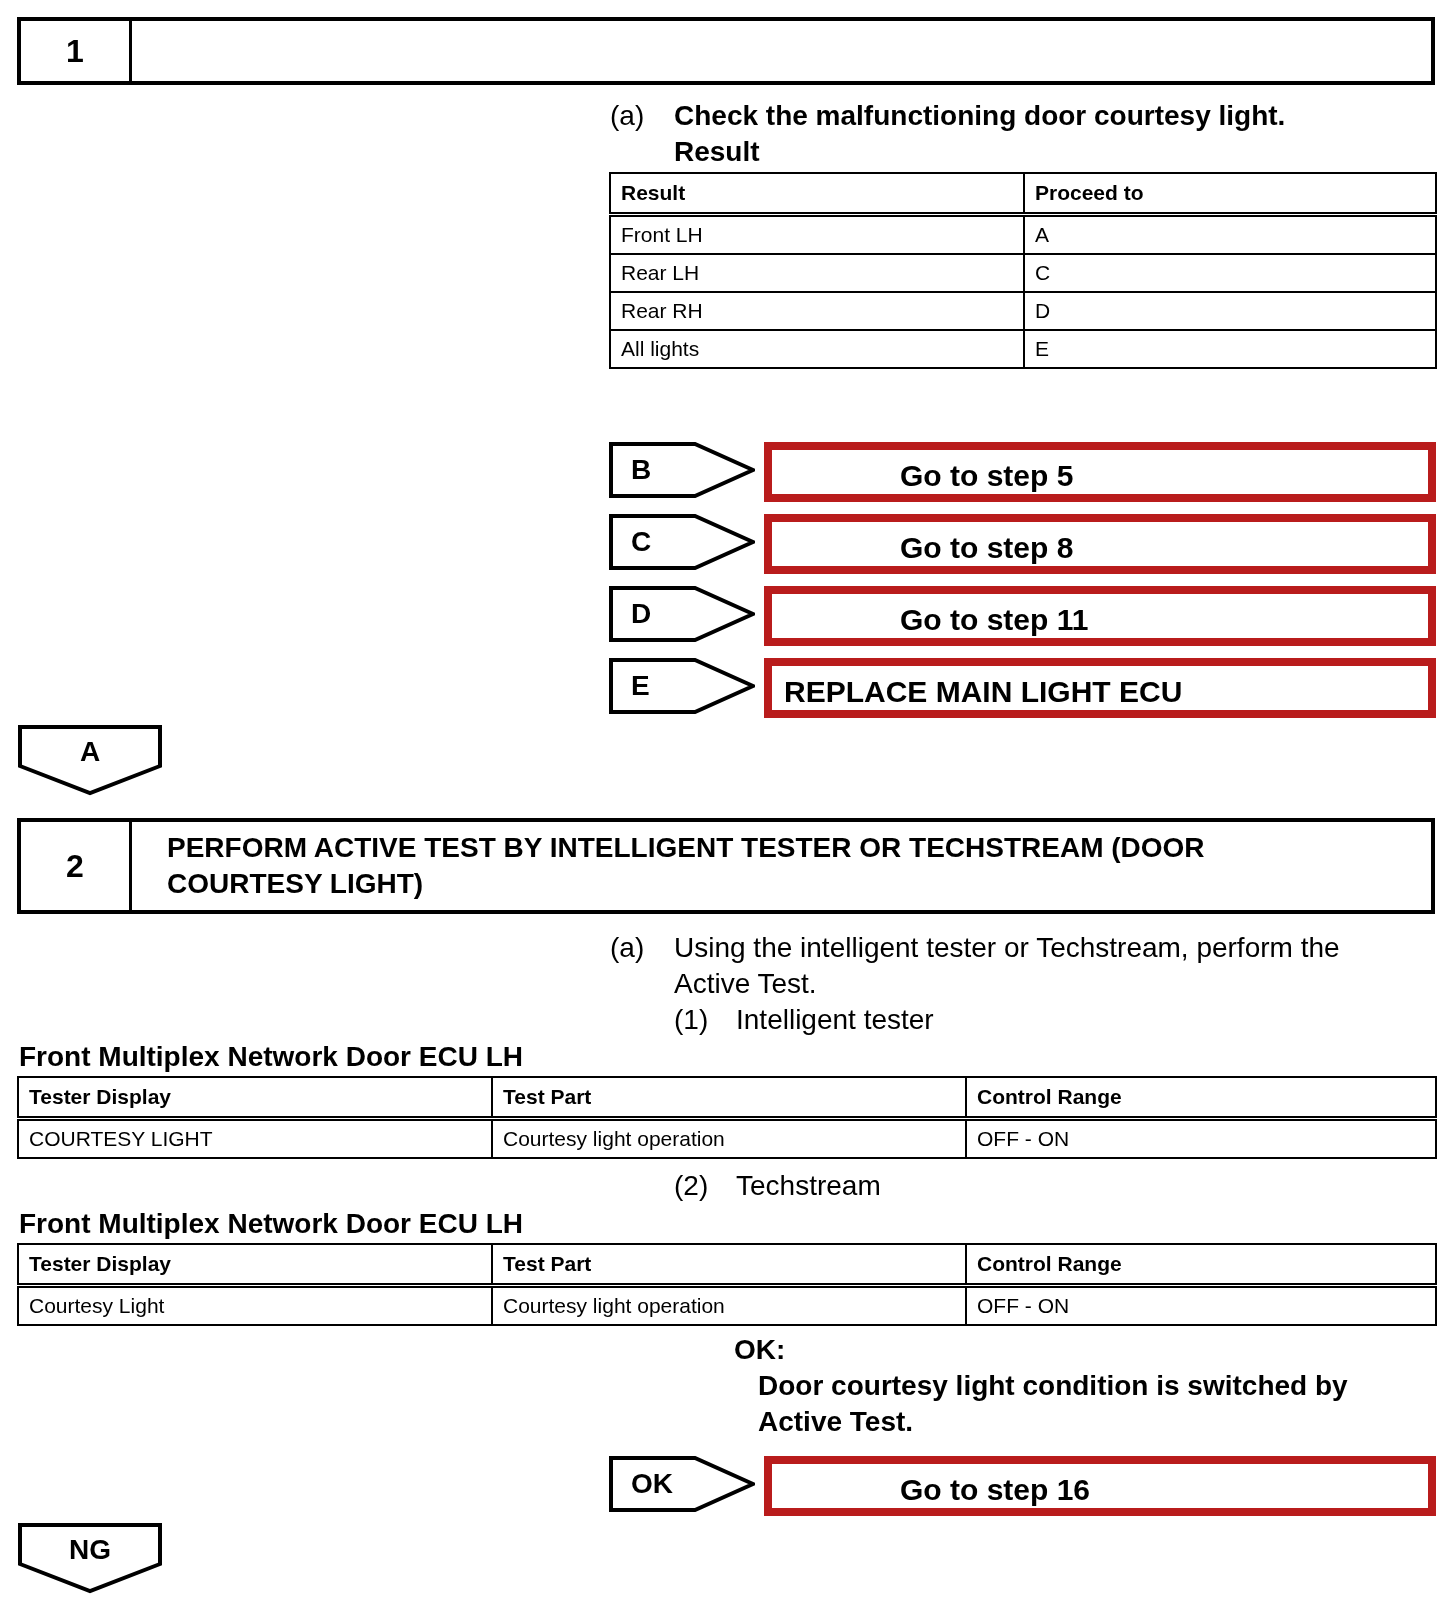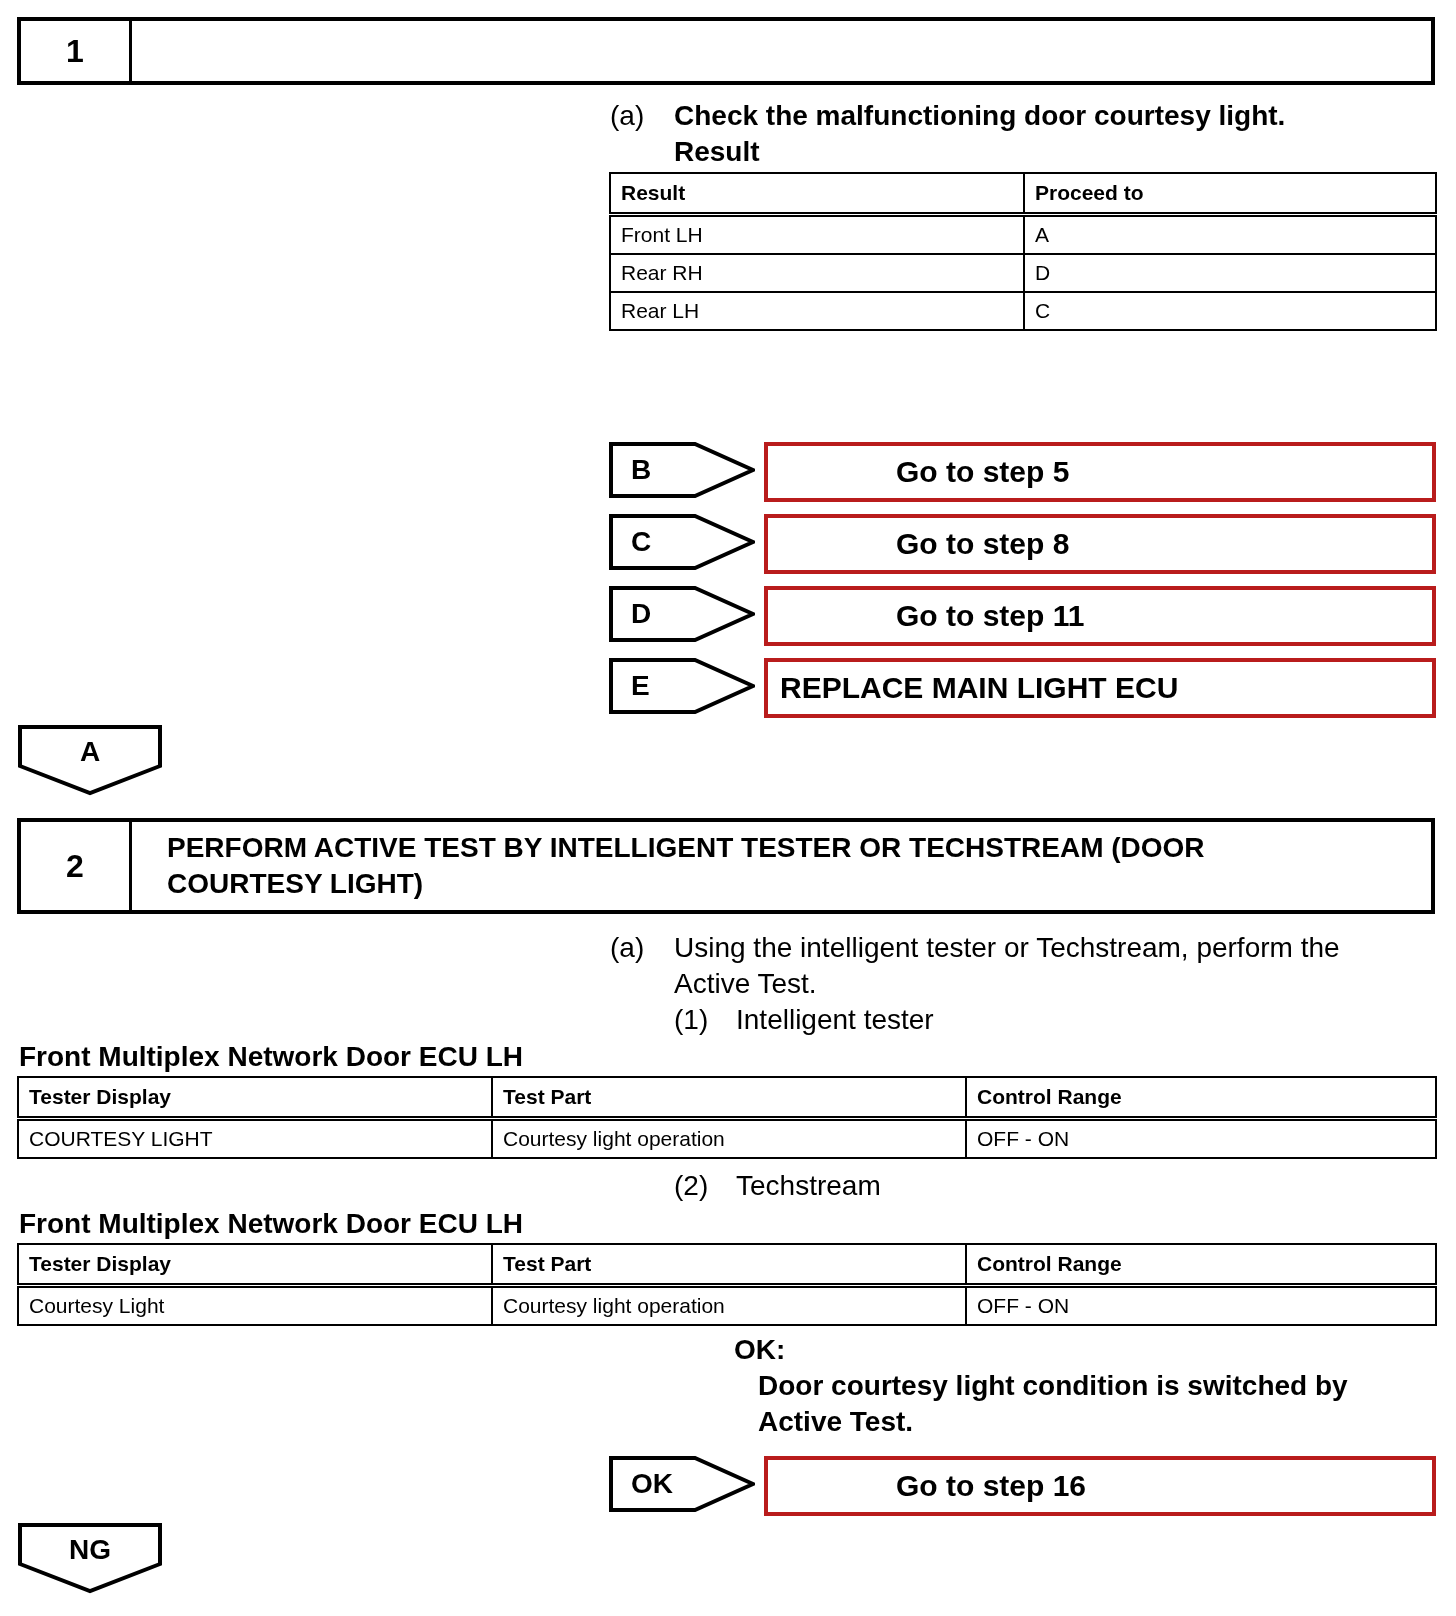--- a/index.html
+++ b/index.html
@@ -18,21 +18,21 @@
 
   
   table.t { position:absolute; border-collapse:collapse; border:2.5px solid #000; }
   table.t td, table.t th { border:2px solid #000; text-align:left; padding:0 10px; font-size:21px; height:36px; }
   table.t th { font-weight:bold; border-bottom:5px double #000; height:38px; }
 
   
   .tag { position:absolute; width:146px; height:56px; }
   .tag svg { position:absolute; left:0; top:0; }
   .tag span { position:absolute; left:22px; top:0; line-height:56px; font-weight:bold; font-size:28px; }
-  .dest { position:absolute; left:764px; width:672px; height:60px; border:4px solid #b91c1c; box-sizing:border-box;
+  .dest { position:absolute; left:764px; width:672px; height:60px; border:8px solid #b91c1c; box-sizing:border-box;
           font-weight:bold; font-size:30px; line-height:52px; }
   .dest.center-ish { padding-left:128px; }
   .dest.left { padding-left:12px; }
 
   .down-tag { position:absolute; width:146px; height:72px; }
   .down-tag svg { position:absolute; left:0; top:0; }
   .down-tag span { position:absolute; left:0; width:146px; text-align:center; top:10px; line-height:36px; font-weight:bold; font-size:28px; }
 </style>
 </head>
 <body>
@@ -49,26 +49,30 @@
   <tbody>
       <tr>
     <th style="width:392px">Result</th>
     <th>Proceed to</th>
   </tr>
   <tr>
     <td>Front LH</td>
     <td>A</td>
   </tr>
   <tr>
+    <td>Rear LH</td>
+    <td>C</td>
+  </tr>
+  <tr>
     <td>Rear RH</td>
     <td>D</td>
   </tr>
   <tr>
-    <td>Rear LH</td>
-    <td>C</td>
+    <td>All lights</td>
+    <td>E</td>
   </tr>
 </tbody>
   </table>
 
 <div class="tag" style="left:609px;top:442px;">
   <svg width="146" height="56">
       <polygon points="2,2 86,2 144,28 86,54 2,54" fill="#fff" stroke="#000" stroke-width="4"></polygon>
     </svg>
   <span>B</span>
 </div>

